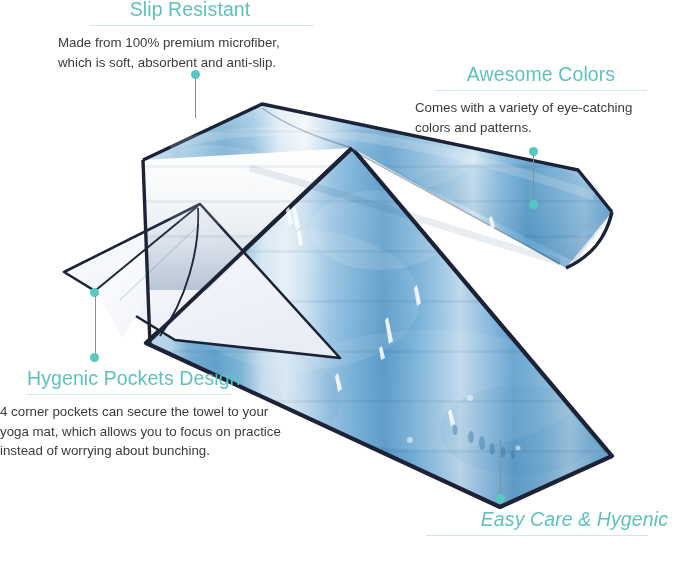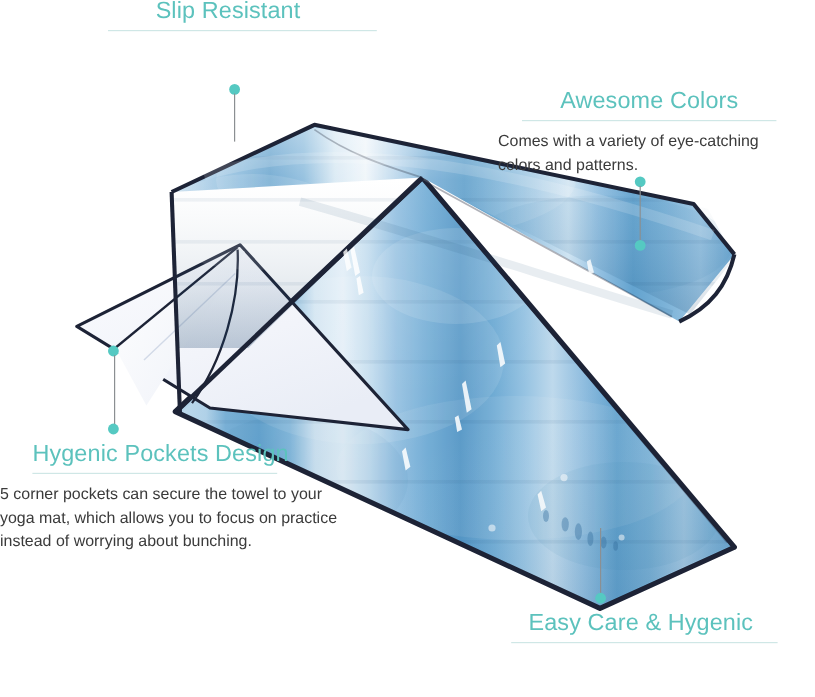--- a/index.html
+++ b/index.html
@@ -54,31 +54,31 @@
     line-height: 19.5px;
     font-weight: 400;
     white-space: pre-line;
   }
 
   
   #callout-slip        { left: 58px;  top: -1px;  width: 264px; }
   #callout-slip .callout-title  { text-align: center; }
   #callout-slip .callout-rule   { width: 224px; margin-left: 32px; }
 
-  #callout-colors      { left: 415px; top: 74px;  width: 252px; }
+  #callout-colors      { left: 415px; top: 64px;  width: 252px; }
   #callout-colors .callout-title { text-align: center; }
   #callout-colors .callout-rule  { width: 212px; margin-left: 20px; }
 
   #callout-pockets     { left: 0px;   top: 368px; width: 322px; }
   #callout-pockets .callout-title { padding-left: 27px; }
   #callout-pockets .callout-rule  { width: 204px; margin-left: 27px; }
   #callout-pockets .callout-body  { padding-left: 0px; }
 
   #callout-care        { left: 400px; top: 509px; width: 268px; }
-  #callout-care .callout-title { text-align: center; }
+  #callout-care .callout-title { text-align: right; font-style: italic; }
   #callout-care .callout-rule  { width: 222px; margin-left: 26px; }
   #callout-care .callout-body  { padding-left: 6px; }
 
   
   .leader { position: absolute; }
   .leader-line {
     position: absolute;
     width: 1px;
     background: #8b8f92;
   }
@@ -293,33 +293,35 @@
 
   <div class="leader">
     <div class="leader-line" style="left:500px; top:466px; height:32px;"></div>
     <div class="leader-dot" style="left:496px; top:494px;"></div>
     <div class="leader-line" style="left:500px; top:440px; height:26px;"></div>
   </div>
 
   <div class="callout" id="callout-slip">
     <div class="callout-title">Slip Resistant</div>
     <div class="callout-rule"></div>
+    <div class="callout-body">Made from 100% premium microfiber,
+which is soft, absorbent and anti-slip.</div>
   </div>
 
   <div class="callout" id="callout-colors">
     <div class="callout-title">Awesome Colors</div>
     <div class="callout-rule"></div>
     <div class="callout-body">Comes with a variety of eye-catching
 colors and patterns.</div>
   </div>
 
   <div class="callout" id="callout-pockets">
     <div class="callout-title">Hygenic Pockets Design</div>
     <div class="callout-rule"></div>
-    <div class="callout-body">5 corner pockets can secure the towel to your
+    <div class="callout-body">4 corner pockets can secure the towel to your
 yoga mat, which allows you to focus on practice
 instead of worrying about bunching.</div>
   </div>
 
   <div class="callout" id="callout-care">
     <div class="callout-title">Easy Care &amp; Hygenic</div>
     <div class="callout-rule"></div>
   </div>
 
 </div>

